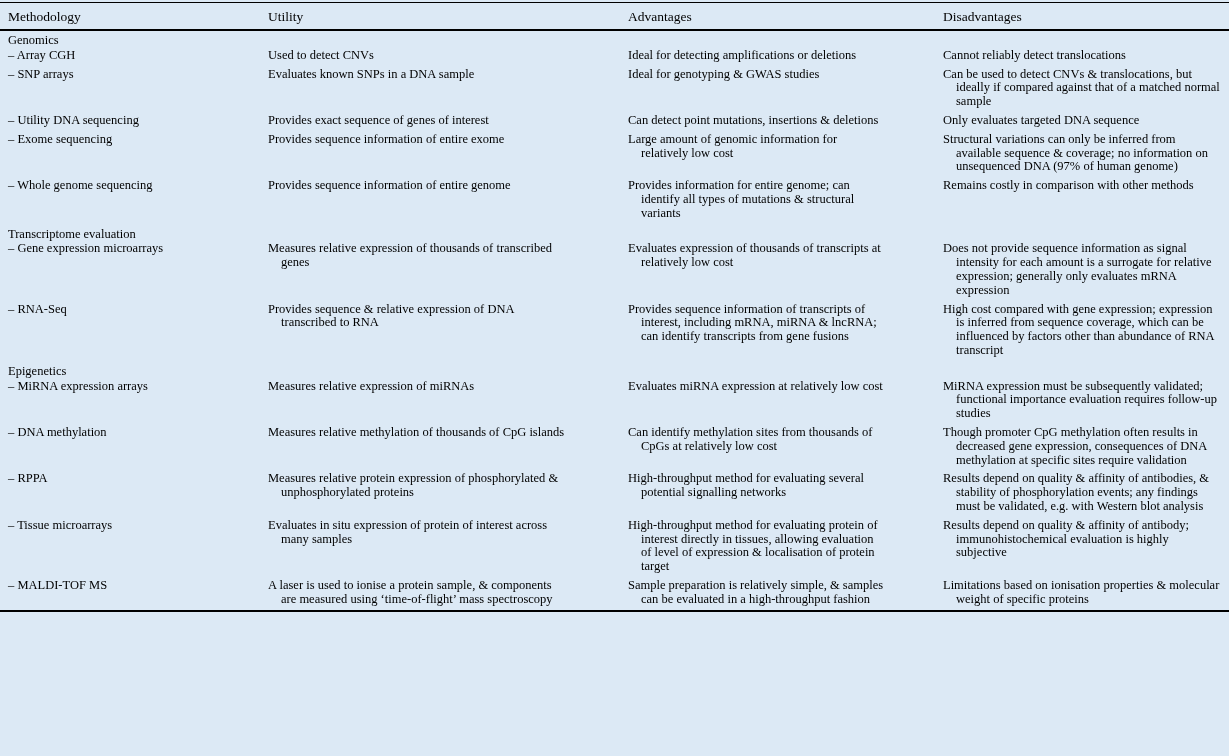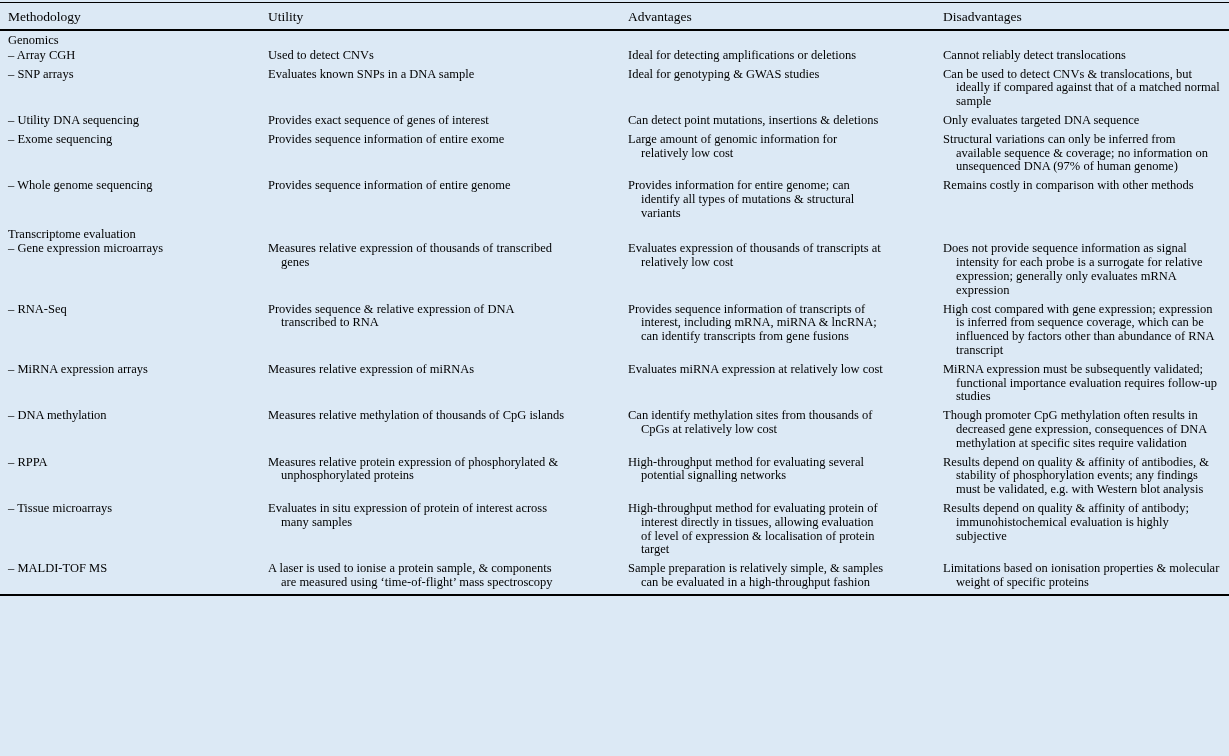--- a/index.html
+++ b/index.html
@@ -109,29 +109,32 @@
         <td>Remains costly in comparison with other methods</td>
       </tr>
 
       <tr class="section-row">
         <td colspan="4">Transcriptome evaluation</td>
       </tr>
       <tr class="data-row">
         <td>– Gene expression microarrays</td>
         <td>Measures relative expression of thousands of transcribed genes</td>
         <td>Evaluates expression of thousands of transcripts at relatively low cost</td>
-        <td>Does not provide sequence information as signal intensity for each probe is a surrogate for relative expression; generally only evaluates mRNA expression</td>
+        <td>Does not provide sequence information as signal intensity for each amount is a surrogate for relative expression; generally only evaluates mRNA expression</td>
       </tr>
       <tr class="data-row">
         <td>– RNA-Seq</td>
         <td>Provides sequence &amp; relative expression of DNA transcribed to RNA</td>
         <td>Provides sequence information of transcripts of interest, including mRNA, miRNA &amp; lncRNA; can identify transcripts from gene fusions</td>
         <td>High cost compared with gene expression; expression is inferred from sequence coverage, which can be influenced by factors other than abundance of RNA transcript</td>
       </tr>
 
+      <tr class="section-row">
+        <td colspan="4">Epigenetics</td>
+      </tr>
       <tr class="data-row">
         <td>– MiRNA expression arrays</td>
         <td>Measures relative expression of miRNAs</td>
         <td>Evaluates miRNA expression at relatively low cost</td>
         <td>MiRNA expression must be subsequently validated; functional importance evaluation requires follow-up studies</td>
       </tr>
       <tr class="data-row">
         <td>– DNA methylation</td>
         <td>Measures relative methylation of thousands of CpG islands</td>
         <td>Can identify methylation sites from thousands of CpGs at relatively low cost</td>

